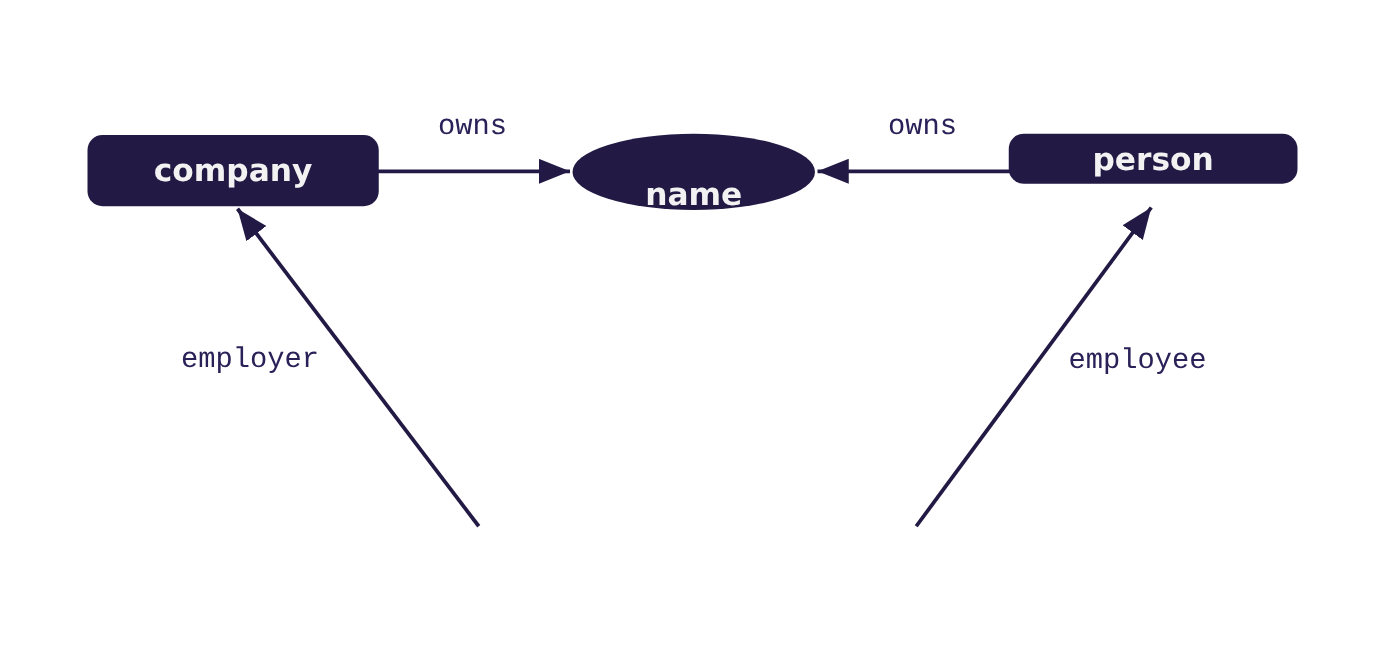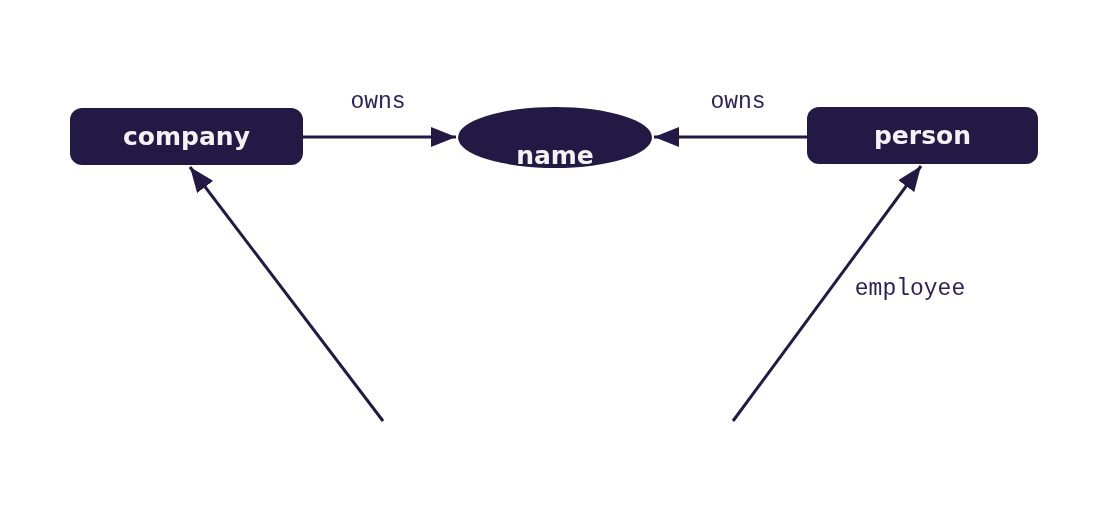--- a/index.html
+++ b/index.html
@@ -26,21 +26,21 @@
     background:var(--node-fill);
     color:var(--node-text);
     font-size:25px;
     line-height:1;
     text-align:center;
     box-sizing:border-box;
     font-weight:bold;
   }
   .entity{border-radius:12px;}
   .entity.company{left:70px;top:108px;width:233px;height:57px;}
-  .entity.person{left:807px;top:107px;width:231px;height:57px;}
+  .entity.person{left:807px;top:107px;width:231px;height:40px;}
   .attribute{border-radius:50%;align-items:flex-end;}
   .attribute.name{left:458px;top:107px;width:194px;height:61px;}
   .relationship{clip-path:polygon(50% 0,100% 50%,50% 100%,0 50%);}
   .relationship.employment{left:382px;top:378px;width:352px;height:89px;}
   .edge-label{
     position:absolute;
     transform:translate(-50%,-50%);
     color:var(--label-text);
     font-size:23px;
     line-height:1;
@@ -77,15 +77,16 @@
     <span>person</span>
   </div>
 
   <div class="node attribute name">
     <span>name</span>
   </div>
 
 
   <div class="edge-label owns-left">owns</div>
   <div class="edge-label owns-right">owns</div>
+  <div class="edge-label employer">employer</div>
   <div class="edge-label employee">employee</div>
 
 </div>
 
 </body></html>

